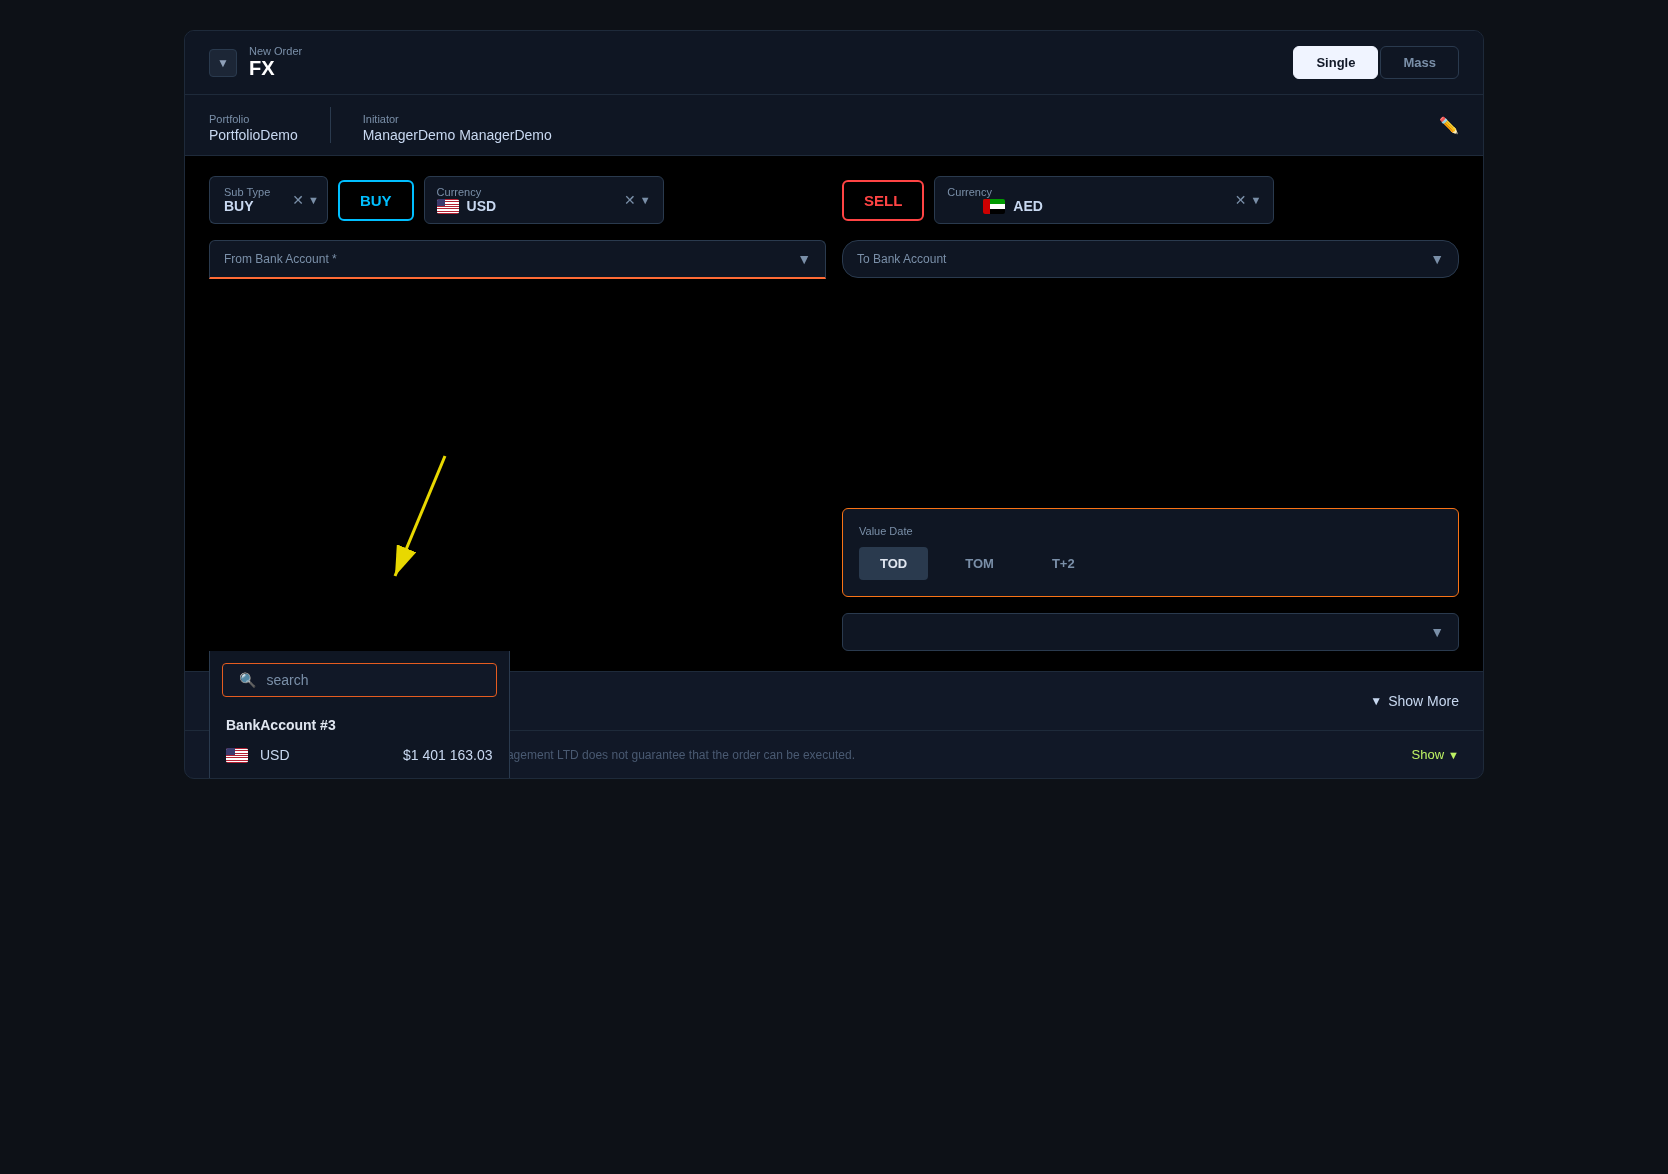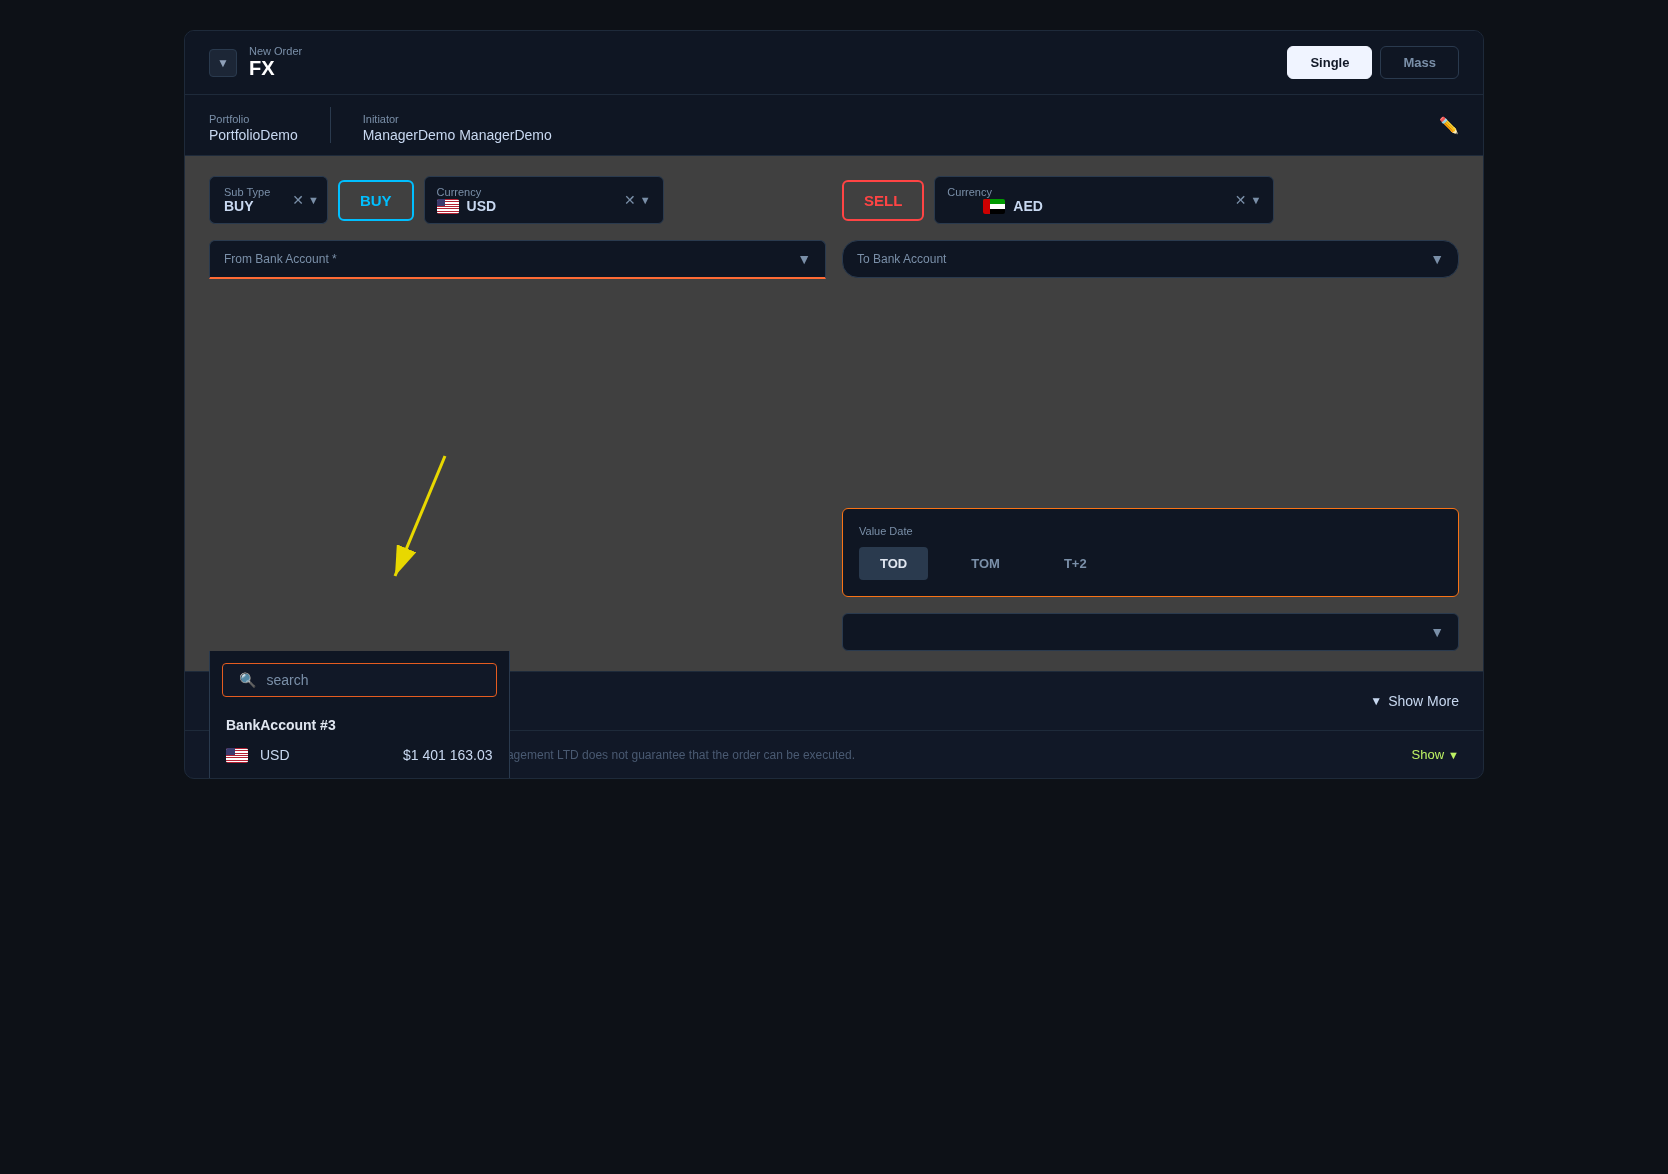--- a/index.html
+++ b/index.html
@@ -57,21 +57,21 @@
       font-size: 11px;
       color: #7a8fa8;
     }
     .header-title {
       font-size: 20px;
       font-weight: 700;
       color: #ffffff;
     }
     .header-right {
       display: flex;
-      gap: 8px;
+      gap: 2px;
     }
     .toggle-btn {
       padding: 8px 22px;
       border-radius: 6px;
       font-size: 13px;
       font-weight: 600;
       cursor: pointer;
       border: 1px solid #2a3a4e;
       background: transparent;
       color: #7a8fa8;
@@ -117,21 +117,21 @@
       margin: 0 32px;
     }
     .edit-icon {
       color: #7a8fa8;
       cursor: pointer;
       font-size: 16px;
     }
     
     .trade-area {
       padding: 20px 24px;
-      background: #404040;
+      background: #000000;
     }
     .x-btn {
       color: #7a8fa8;
       cursor: pointer;
       font-size: 14px;
       background: none;
       border: none;
     }
     .chevron-btn {
       color: #7a8fa8;
@@ -258,21 +258,21 @@
       border-radius: 6px;
       padding: 16px 16px;
     }
     .value-date-label {
       font-size: 11px;
       color: #7a8fa8;
       margin-bottom: 10px;
     }
     .value-date-options {
       display: flex;
-      gap: 22px;
+      gap: 16px;
       align-items: center;
     }
     .date-option {
       padding: 8px 20px;
       border-radius: 4px;
       font-size: 13px;
       font-weight: 600;
       cursor: pointer;
       border: 1px solid transparent;
     }

